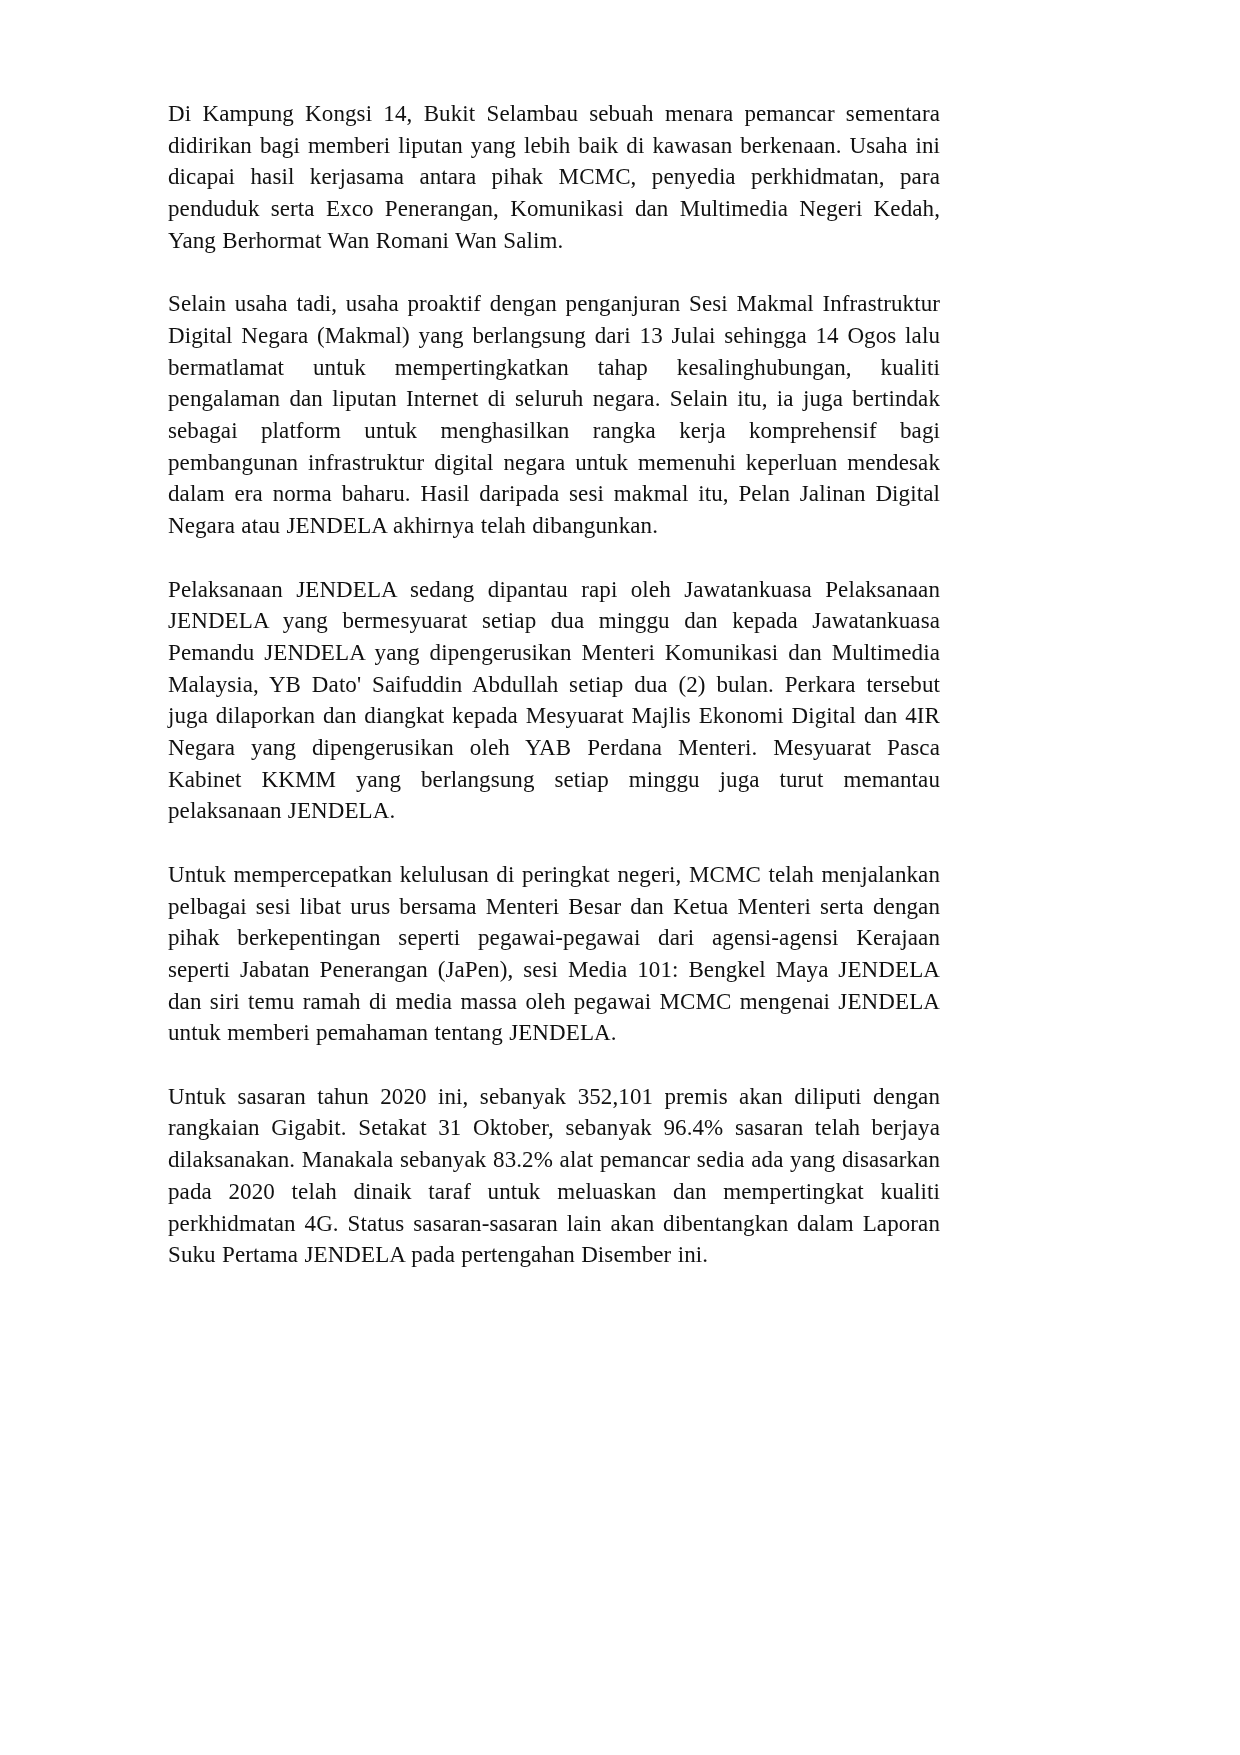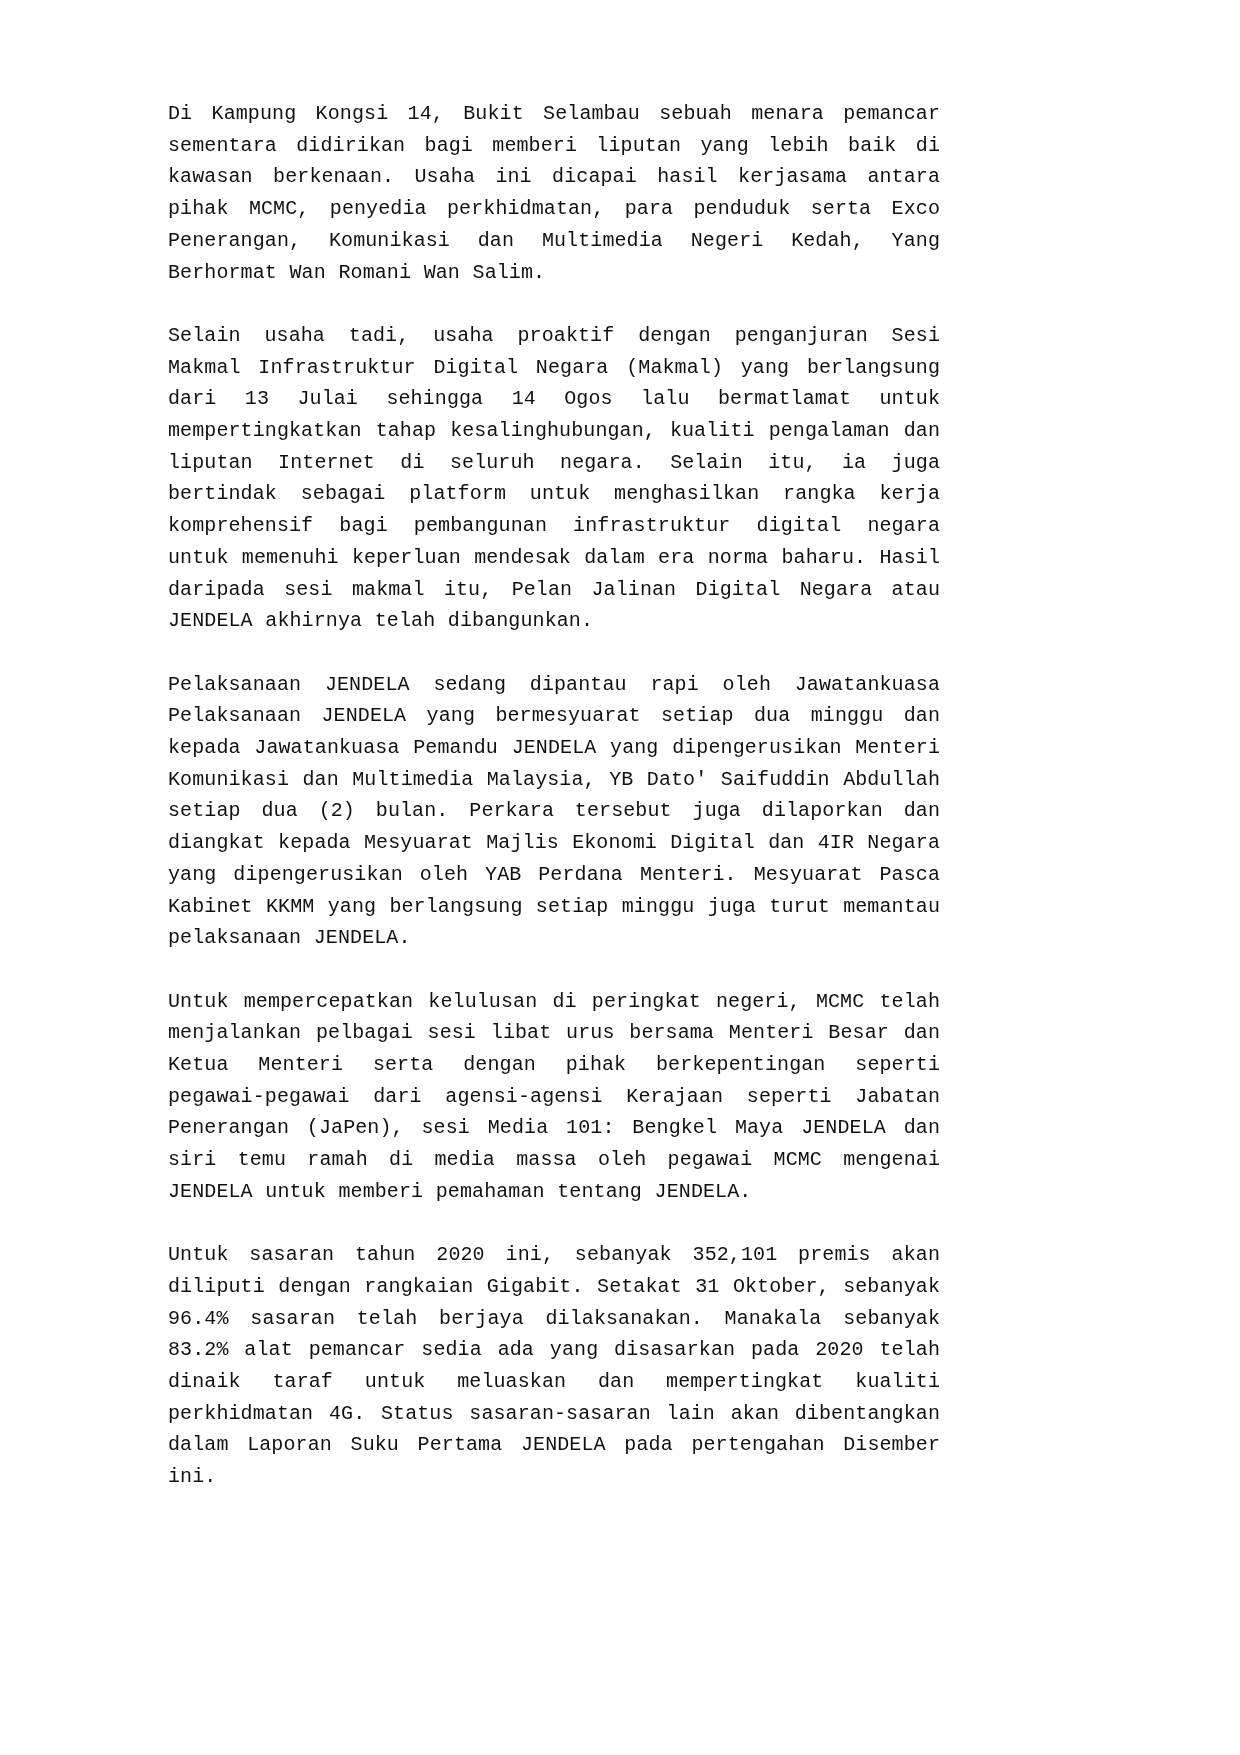--- a/index.html
+++ b/index.html
@@ -12,22 +12,22 @@
       height: 1755px;
       position: relative;
       overflow: hidden;
     }
     .page {
       position: absolute;
       left: 168px;
       top: 98px;
       width: 772px;
       color: #111111;
-      font-family: Liberation Mono, monospace;
-      font-size: 20px;
+      font-family: Liberation Serif, serif;
+      font-size: 23px;
       line-height: 31.7px;
     }
     .para {
       margin: 0 0 31.7px 0;
       text-align: justify;
       text-align-last: left;
       letter-spacing: 0.1px;
       word-spacing: 0.5px;
     }
   </style>

